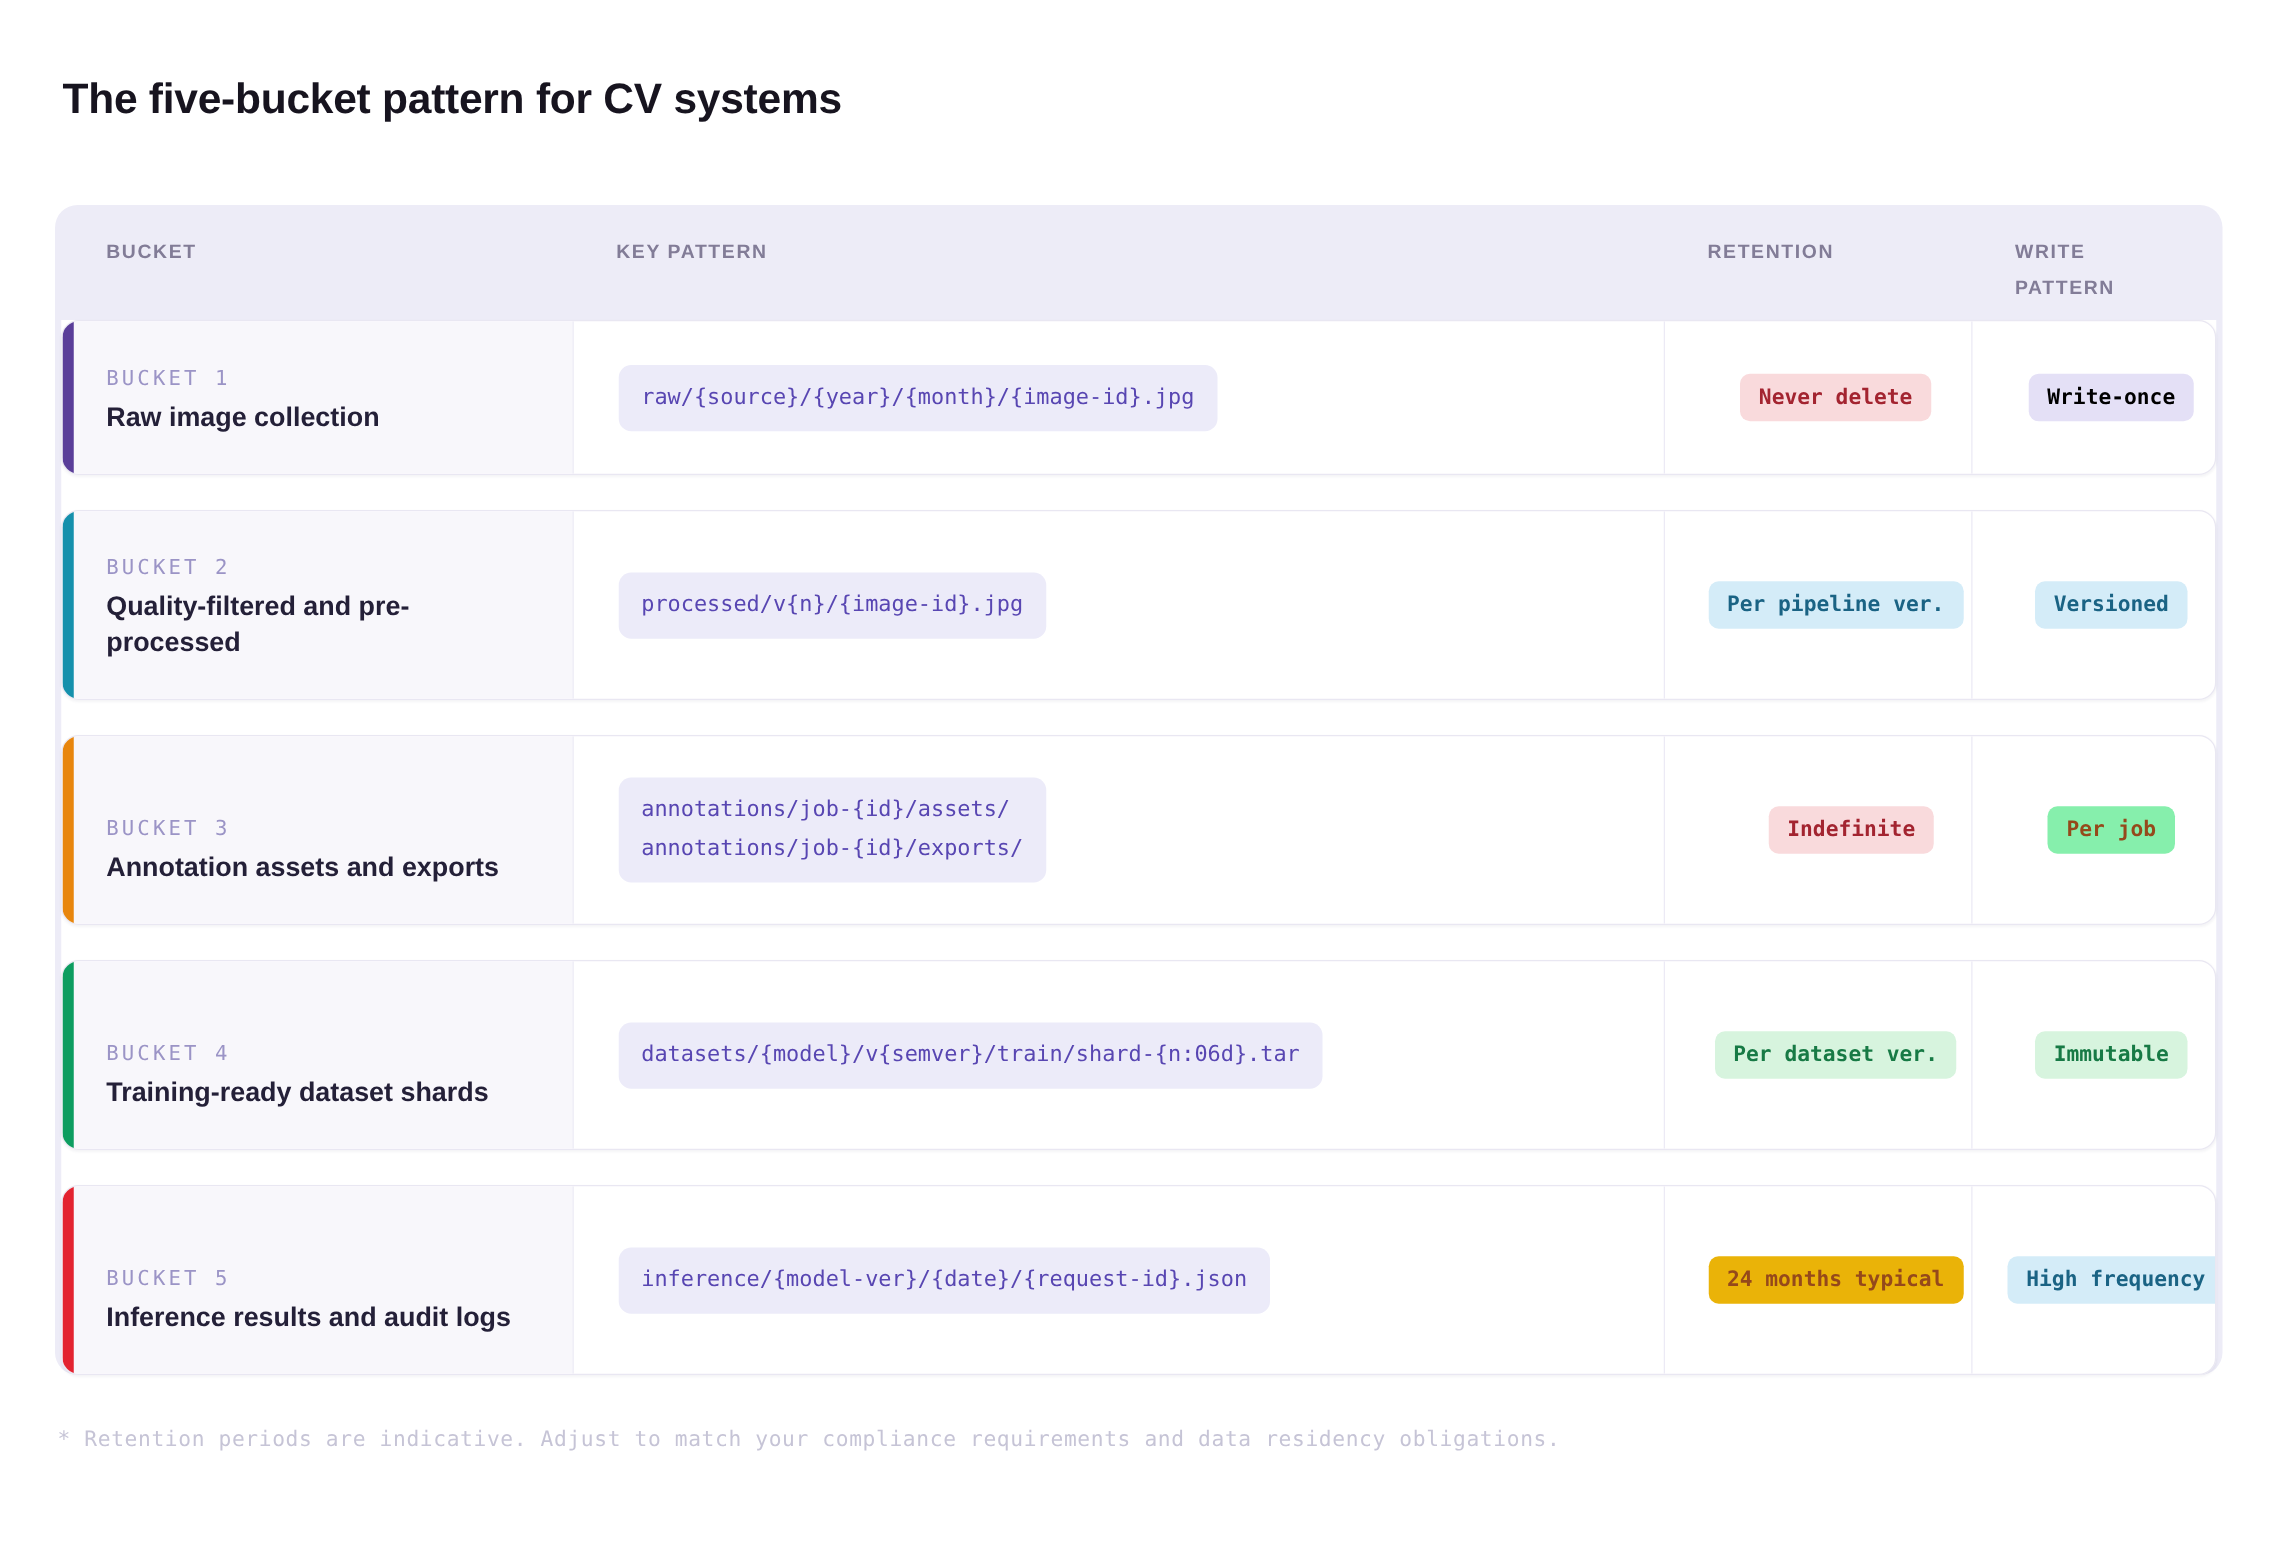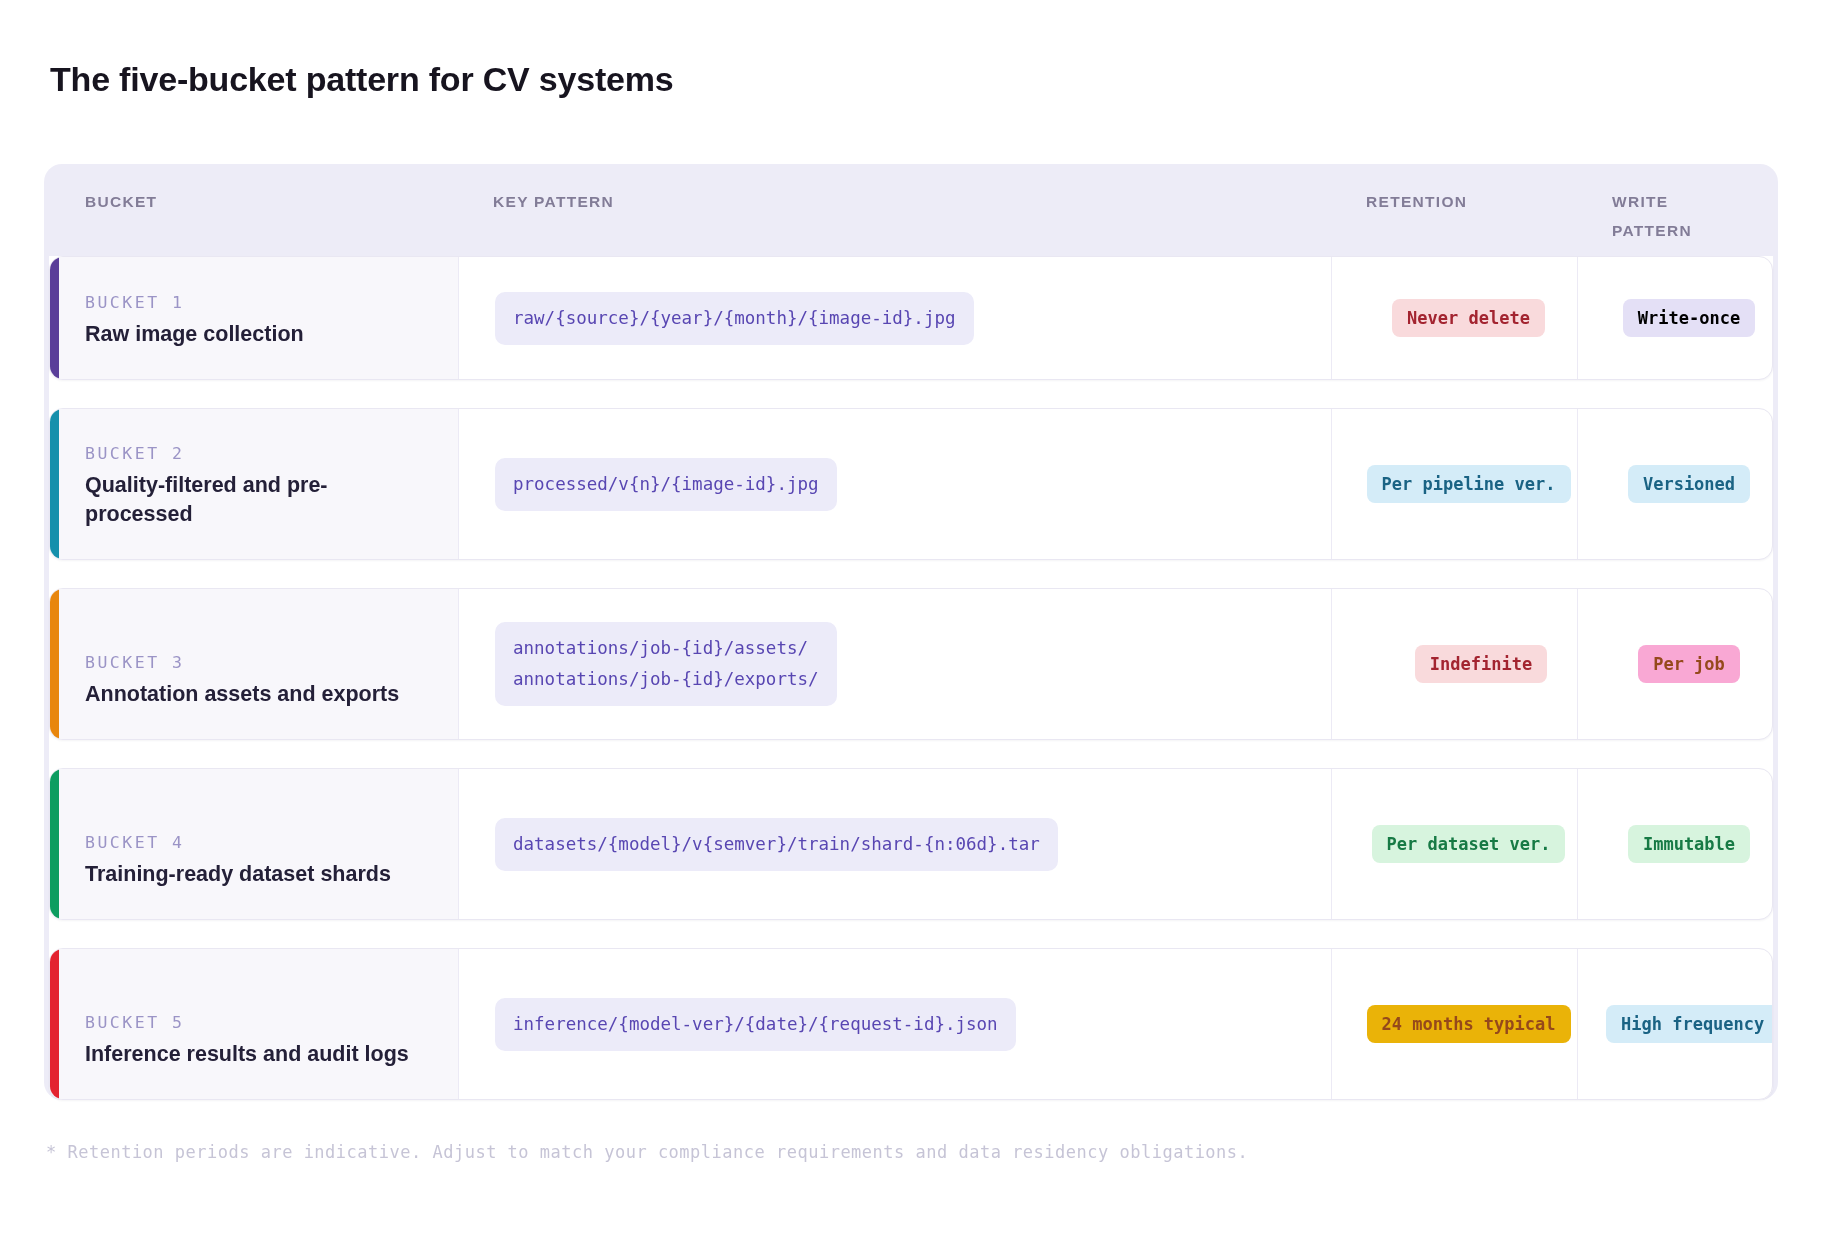--- a/index.html
+++ b/index.html
@@ -146,21 +146,21 @@
     <div class="cell cell-key">
       <div class="key-pill">
               <div>annotations/job-{id}/assets/</div>
               <div>annotations/job-{id}/exports/</div>
             </div>
     </div>
     <div class="cell cell-ret">
       <span class="badge" style="background: rgb(249, 218, 220); color: rgb(163, 36, 48); margin-left: 25px;">Indefinite</span>
     </div>
     <div class="cell cell-write">
-      <span class="badge" style="background: #f9a8d4; color: rgb(149, 73, 27);">Per job</span>
+      <span class="badge" style="background: #86efac; color: rgb(149, 73, 27);">Per job</span>
     </div>
   </div>
 
   <div class="row-card">
     <span class="accent-bar" style="background: rgb(13, 157, 96);"></span>
     <div class="cell cell-bucket">
       <div class="bucket-label">BUCKET 4</div>
       <div class="bucket-name">Training-ready dataset shards</div>
     </div>
     <div class="cell cell-key">

